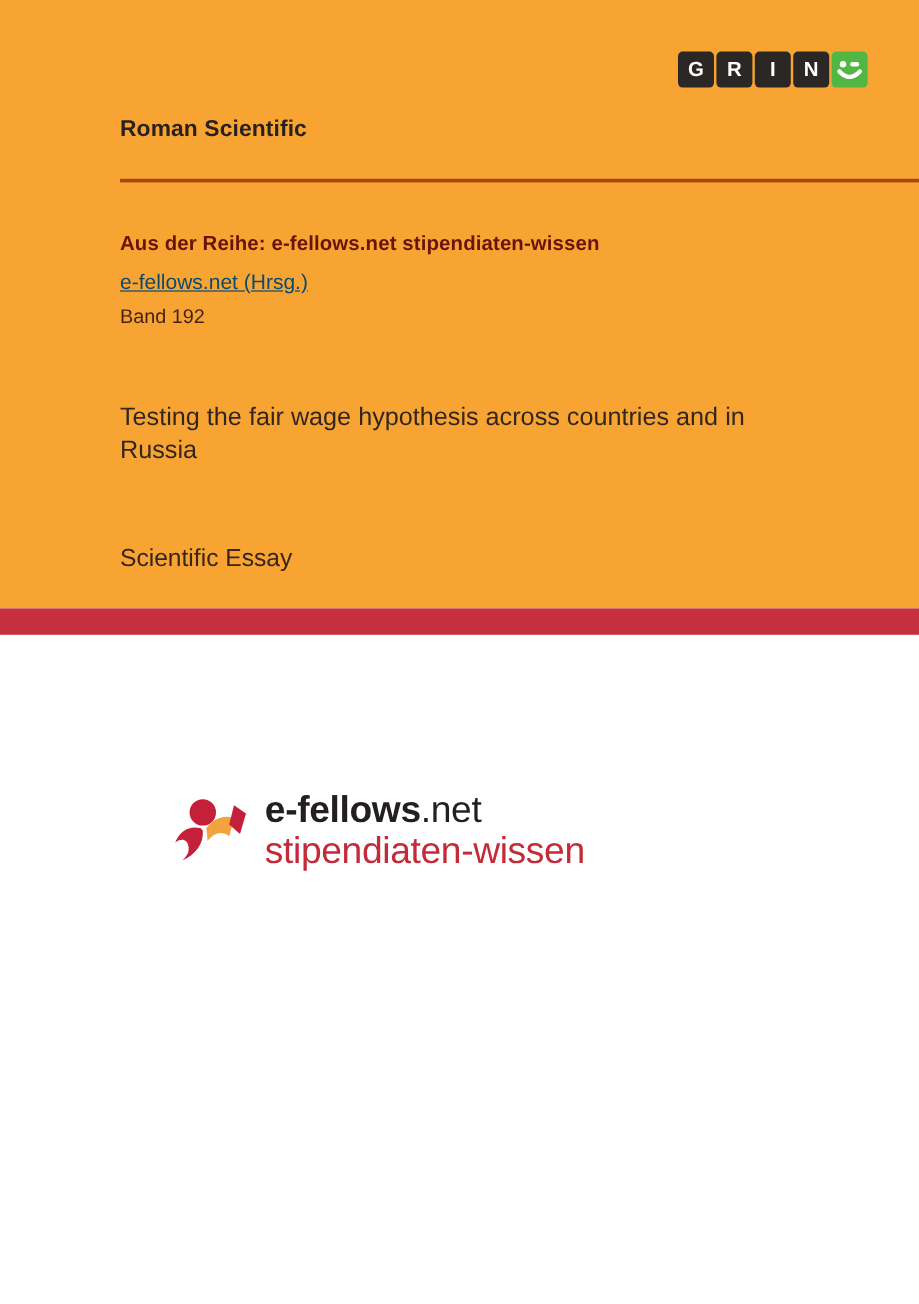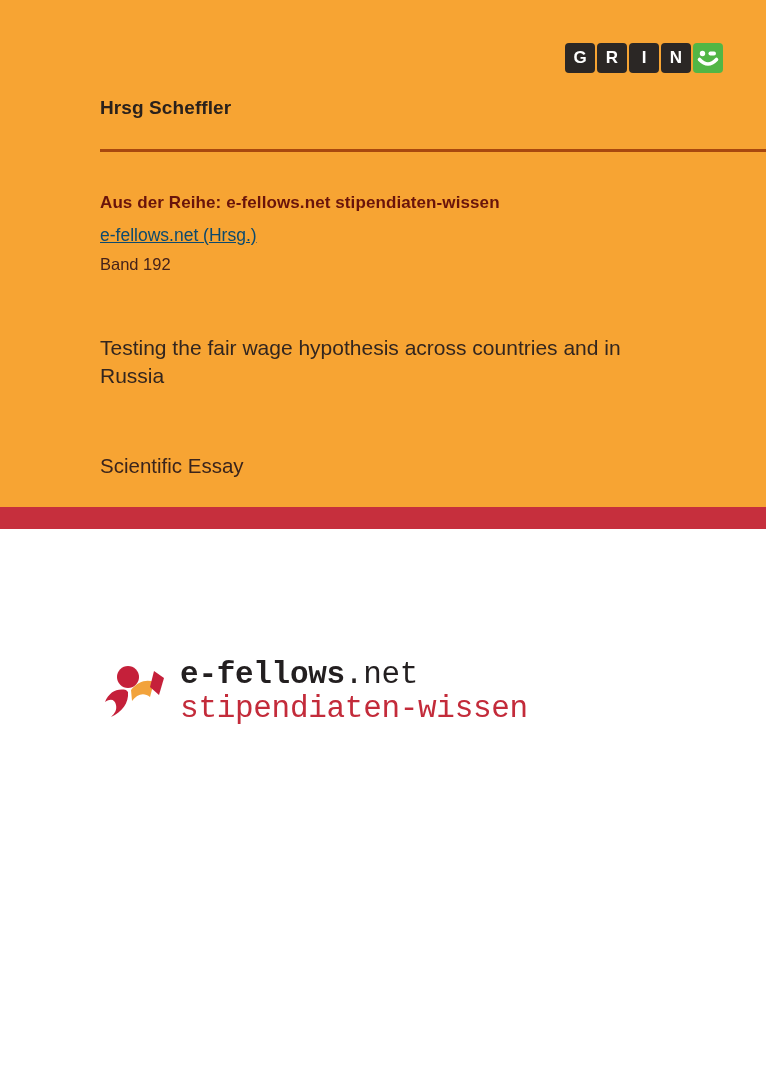--- a/index.html
+++ b/index.html
@@ -69,21 +69,21 @@
     font-size:21px; color:#33261F; line-height:28px;
     max-width:560px;
   }
   .doc-type {
     position:absolute; top:454px; left:100px;
     font-size:20.5px; color:#3A241C;
   }
   
   .efellows-logo {
     position:absolute; top:658px; left:0; width:632px;
-    display:flex; justify-content:center;font-family:Liberation Mono, monospace;
+    display:flex; justify-content:center;
   }
   .efellows-inner { display:flex; align-items:flex-start; }
   .efellows-mark { margin-top:6px; margin-right:14px; }
   .efellows-text { display:flex; flex-direction:column; }
   .efellows-brand {
     font-size:31px; color:#231F20; line-height:34px; letter-spacing:-0.3px;
   }
   .efellows-brand .bold { font-weight:bold; }
   .efellows-subline {
     font-size:31px; color:#C32B3A; line-height:34px; letter-spacing:-0.3px;
@@ -111,21 +111,21 @@
       </div>
       <div class="grin-tile smiley">
         <svg width="30" height="30" viewBox="0 0 30 30">
           <circle cx="9.5" cy="10.5" r="2.7" fill="#ffffff"></circle>
           <rect x="15.5" y="8.6" width="7.5" height="3.8" rx="1.9" fill="#ffffff"></rect>
           <path d="M 6.5 16.5 Q 15 25.5 23.5 16.5" stroke="#ffffff" stroke-width="3.6" fill="none" stroke-linecap="round"></path>
         </svg>
       </div>
     </div>
 
-    <div class="author">Hrsg Scheffler</div>
+    <div class="author">Roman Scientific</div>
 
     <div class="rule"></div>
 
     <div class="series-block">
       <div class="series-title">Aus der Reihe: e-fellows.net stipendiaten-wissen</div>
       <div class="series-editor">e-fellows.net (Hrsg.)</div>
       <div class="series-volume">Band 192</div>
     </div>
 
     <div class="title-block">

